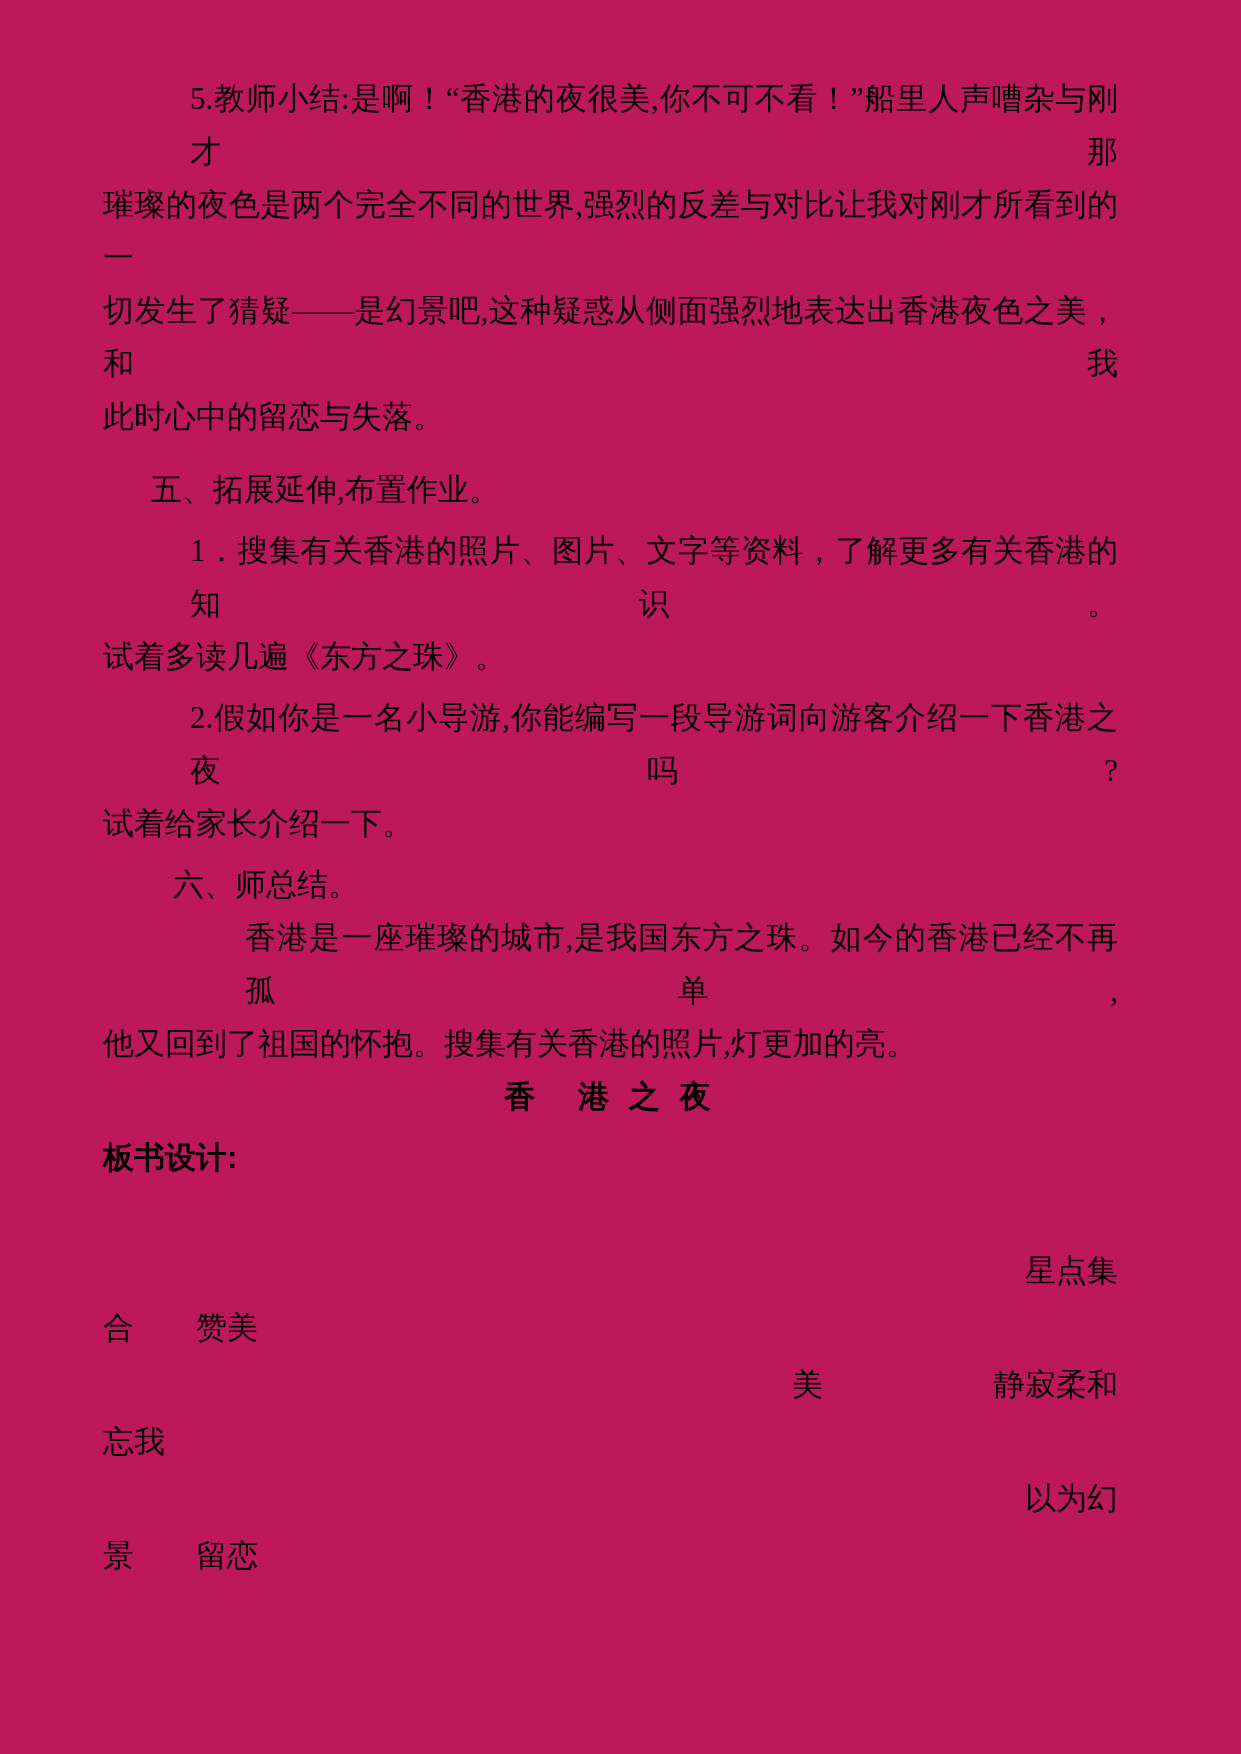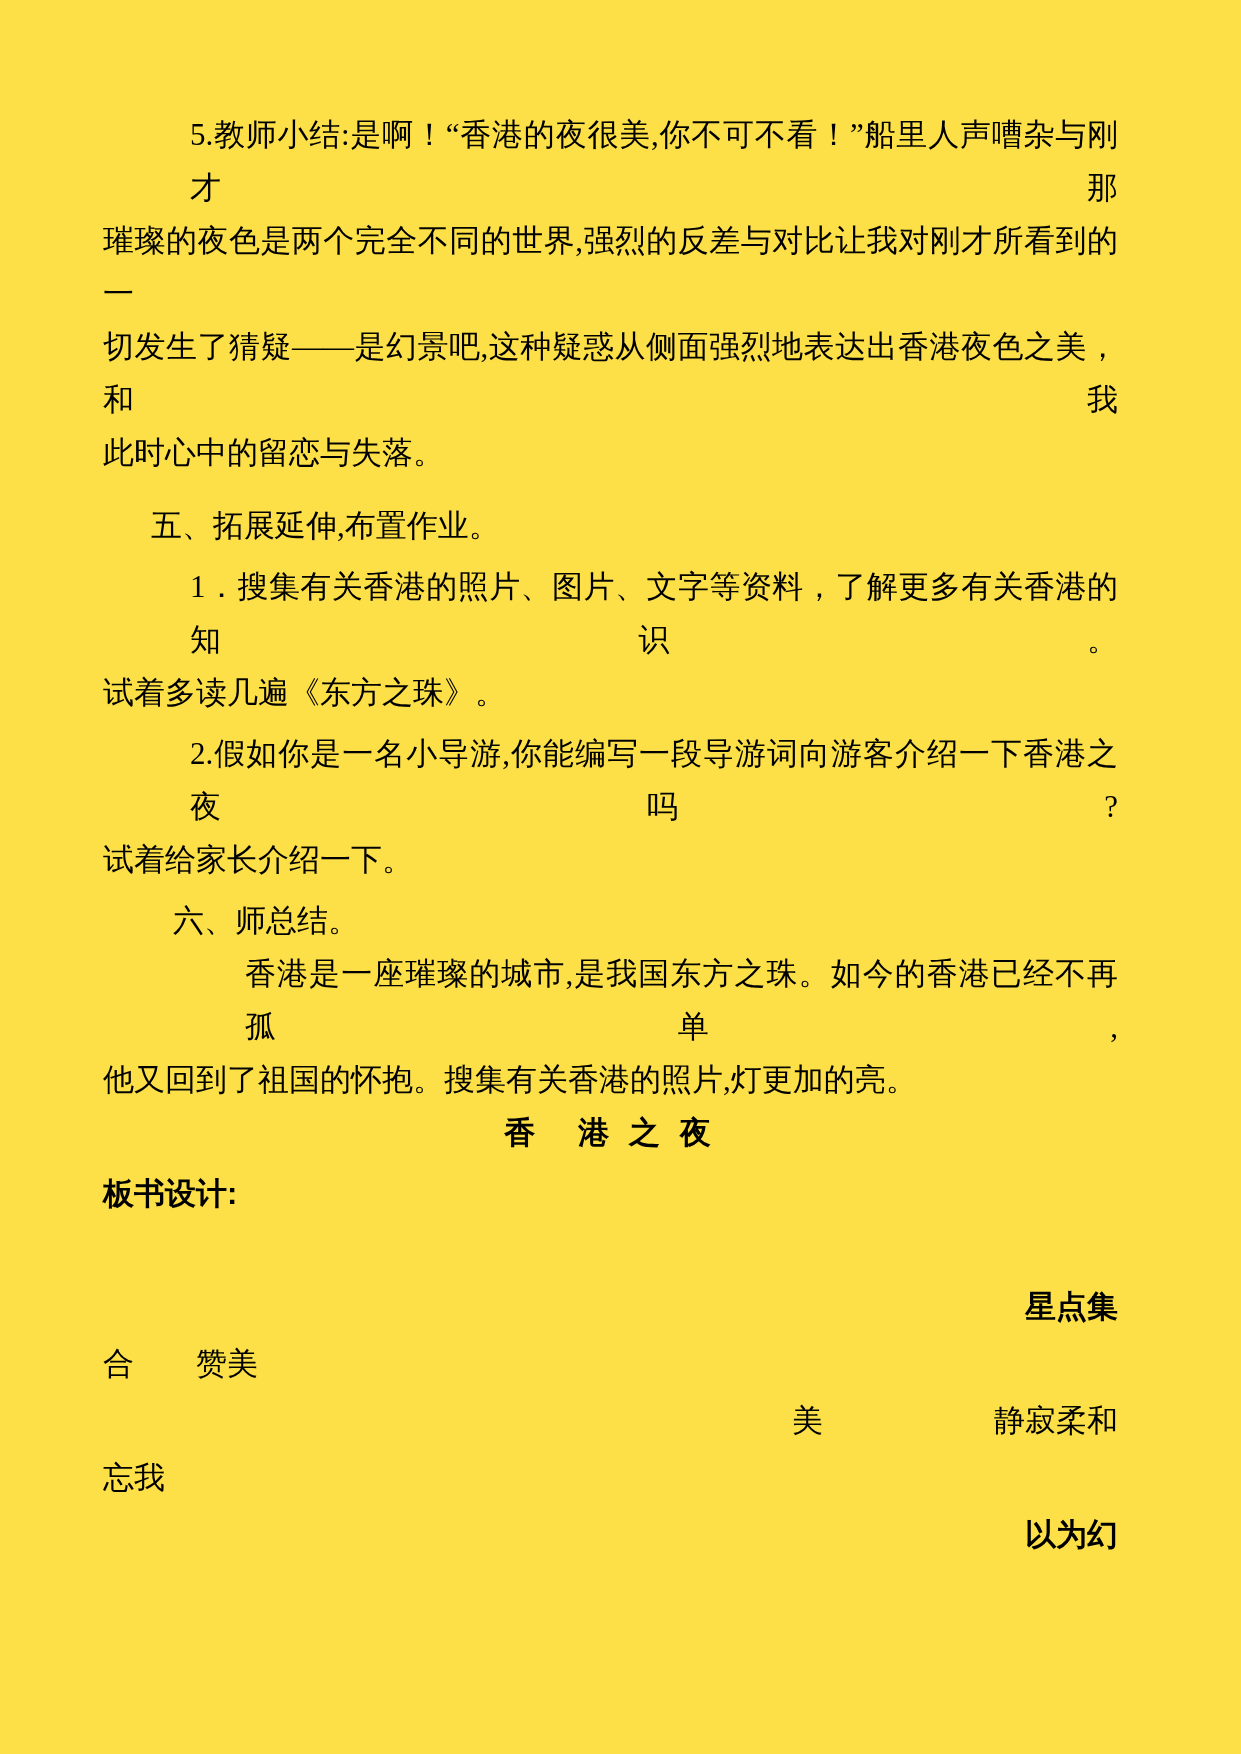--- a/index.html
+++ b/index.html
@@ -1,23 +1,23 @@
 <!DOCTYPE html>
 <html lang="zh"><head>
 <meta charset="utf-8">
 <style>
   html,body { margin:0; padding:0; background:#888; }
   .page {
     position: relative;
     width: 1241px;
     height: 1754px;
     margin: 0 auto;
-    background: #fde047;
+    background: #be185d;
     box-sizing: border-box;
-    padding: 108px 123px 0 103px;
+    padding: 72px 123px 0 103px;
     color: #000;
     font-family: "Liberation Serif", "DejaVu Serif", serif;
     font-size: 31px;
     line-height: 53px;
     overflow: hidden;
   }
   .line { display:block; white-space:nowrap; }
   
   .jfull { white-space:normal; text-align: justify; text-align-last: justify; }
   .ind-a { padding-left: 87px; }   
@@ -30,21 +30,21 @@
     font-family: "Liberation Sans", "DejaVu Sans", sans-serif;
     font-weight: bold;
   }
   .board-title {
     text-align: center;
     font-weight: bold;
     letter-spacing: 6px;
   }
   .spacer { height: 58px; }
   .board .line { line-height: 57px; }
-  .b-right { text-align: right; font-weight: bold; }
+  .b-right { text-align: right; }
   .b-split { display: flex; white-space:nowrap; }
   .b-split .seg-left  { margin-left: 689px; }
   .b-split .seg-right { margin-left: auto; text-align: center; }
 </style>
 </head>
 <body>
 
 <div class="page">
 
   <div>
@@ -81,15 +81,16 @@
 
   <div class="board">
     <div class="line b-right">星点集</div>
     <div class="line">合　　赞美</div>
     <div class="line b-split">
       <span class="seg-left">美</span>
       <span class="seg-right">静寂柔和</span>
     </div>
     <div class="line">忘我</div>
     <div class="line b-right">以为幻</div>
+    <div class="line">景　　留恋</div>
   </div>
 
 </div>
 
 </body></html>

